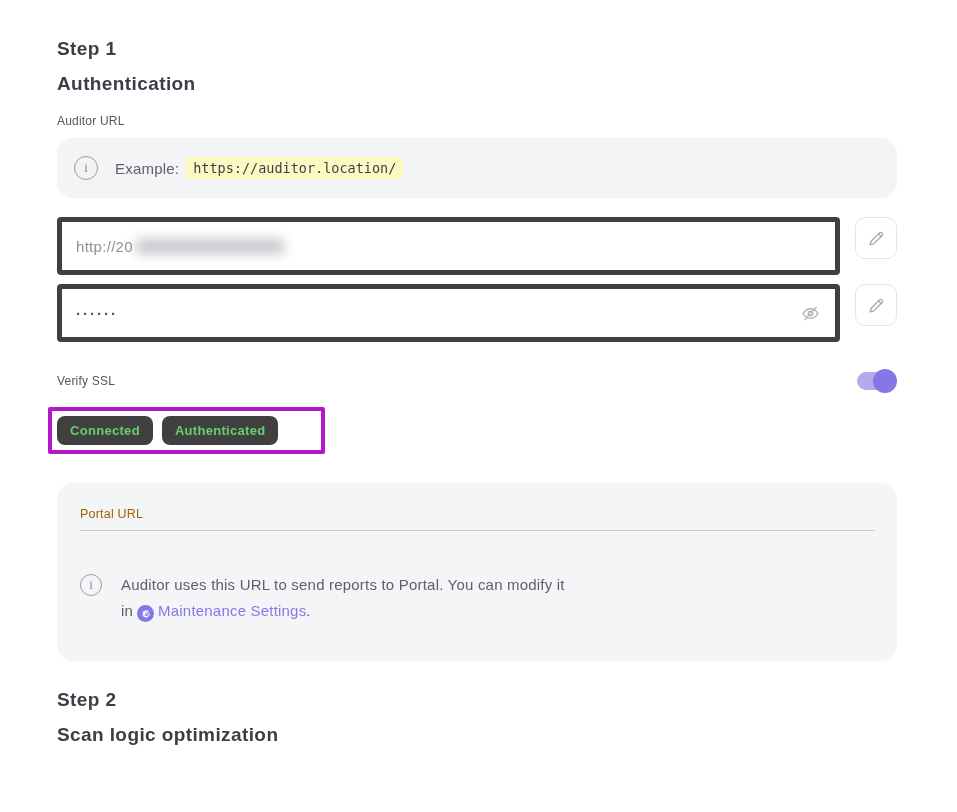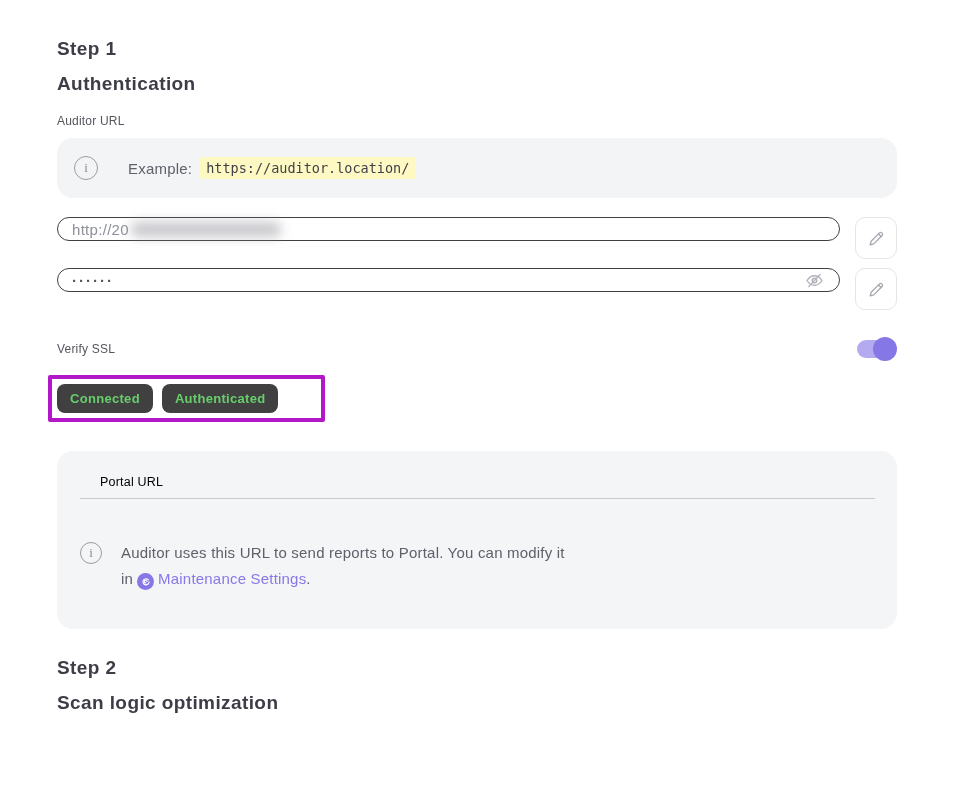--- a/index.html
+++ b/index.html
@@ -18,31 +18,31 @@
   
   .example-box {
     margin-top: 10px; height: 60px; background: #f3f4f6; border-radius: 16px;
     display: flex; align-items: center; padding: 0 16px 0 17px;
   }
   .info-circle {
     width: 24px; height: 24px; border-radius: 50%; border: 1.6px solid #9a9ca4;
     color: #8a8c94; font-size: 13px; display: inline-flex; align-items: center;
     justify-content: center; flex: none; font-family: "Liberation Serif", serif;
   }
-  .example-text { margin-left: 30px; font-size: 15px; color: #60606b; letter-spacing: 0.2px; }
+  .example-text { margin-left: 17px; font-size: 15px; color: #60606b; letter-spacing: 0.2px; }
   .code-chip {
     margin-left: 7px; background: #fef9c3; border-radius: 4px; padding: 3px 7px;
     font-family: "DejaVu Sans Mono", monospace; font-size: 13.5px; color: #3f3f49;
   }
 
   
   .input-row { display: flex; margin-top: 19px; }
   .text-input {
-    position: relative; width: 783px; height: 24px; border: 1px solid #404040;
-    border-radius: 15px; background: #fff; display: flex; align-items: center;
+    position: relative; width: 783px; height: 58px; border: 5px solid #404040;
+    border-radius: 4px; background: #fff; display: flex; align-items: center;
     padding: 0 14px; font-size: 15px; color: #8e909a; letter-spacing: 0.3px;
   }
   .redacted-blob {
     display: inline-block; width: 150px; height: 15px; margin-left: 2px;
     background: #9a9aa2; opacity: 0.55; filter: blur(6px); border-radius: 6px;
   }
   .masked-dots { font-size: 15px; color: #55555e; letter-spacing: 2px; font-weight: 700; }
   .trailing-icon { margin-left: auto; display: flex; align-items: center; }
   .icon-btn {
     width: 42px; height: 42px; margin-left: 15px; flex: none;
@@ -74,21 +74,21 @@
     background: #404040; border-radius: 8px; padding: 7px 13px;
     font-size: 13px; font-weight: 700; color: #68ce6c; letter-spacing: 0.3px;
   }
   .badge + .badge { margin-left: 9px; }
 
   
   .portal-card {
     margin-top: 29px; background: #f4f5f7; border-radius: 16px;
     padding: 24px 22px 37px 23px;
   }
-  .portal-label { font-size: 12.5px; color: #000000; letter-spacing: 0.2px; margin-left: 20px; }
+  .portal-label { font-size: 12.5px; color: #a16207; letter-spacing: 0.2px; }
   .portal-divider { margin-top: 9px; border-bottom: 1px solid #c9cacd; }
   .portal-url { margin-top: 14px; font-size: 15px; color: #5a5a64; letter-spacing: 0.3px; }
   .portal-note { display: flex; margin-top: 41px; }
   .portal-note .info-circle { width: 22px; height: 22px; margin-top: 2px; }
   .note-text { margin-left: 19px; font-size: 15px; color: #60606b; line-height: 26px; letter-spacing: 0.2px; }
   .logo-badge {
     display: inline-flex; width: 17px; height: 17px; border-radius: 50%;
     background: #8577e6; align-items: center; justify-content: center;
     vertical-align: -3px; margin: 0 4px 0 4px;
   }

